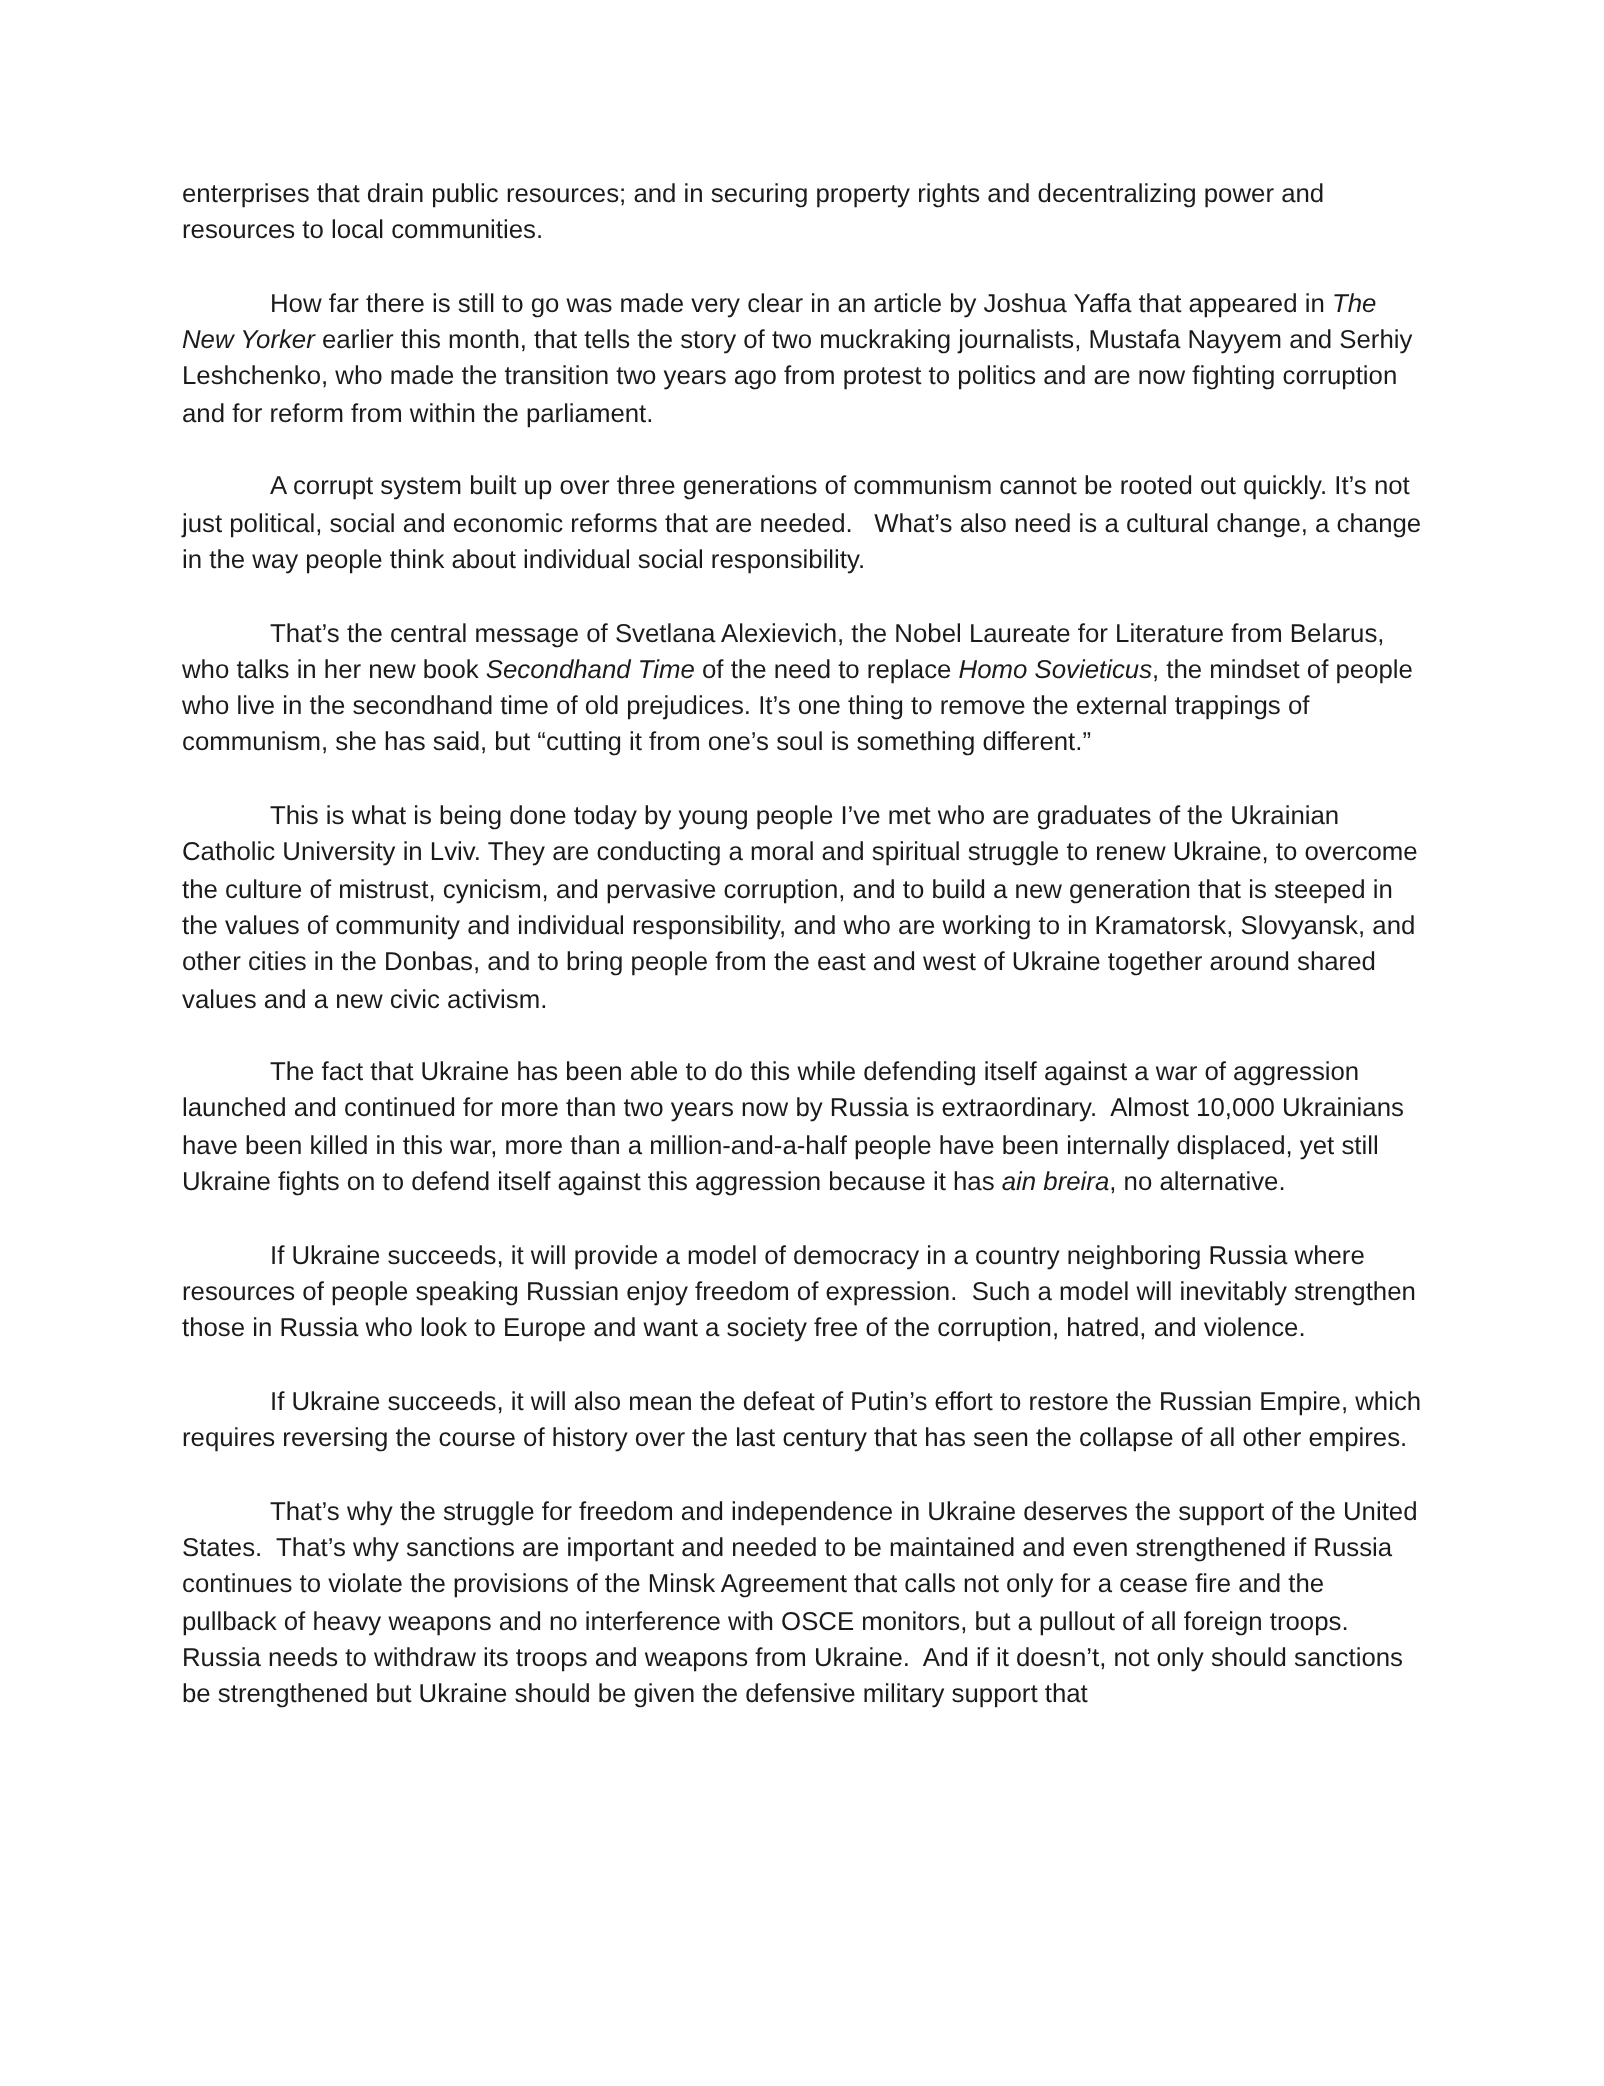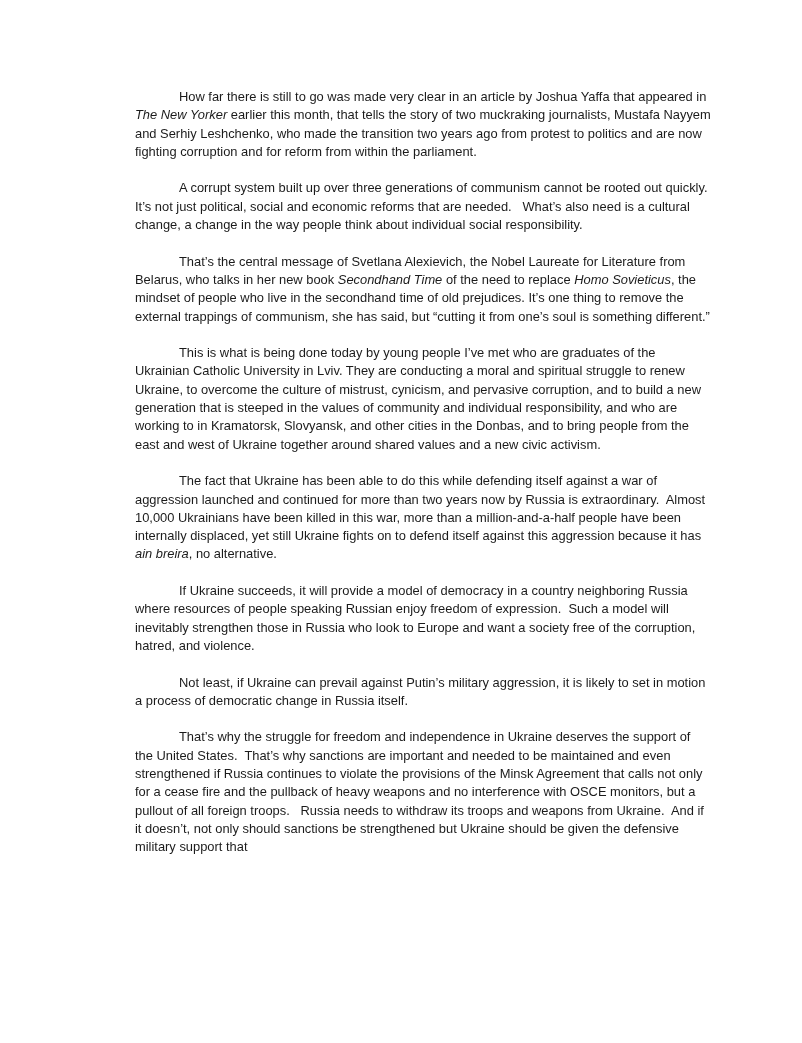--- a/index.html
+++ b/index.html
@@ -25,33 +25,33 @@
     line-height: 18.3px;
     color: #1b1b1b;
     text-rendering: optimizeLegibility;
   }
   p.para {
     margin: 0 0 18.3px 0;
     white-space: pre-wrap;
   }
   p.para.indent {
     text-indent: 44px;
-    margin-left: 44px;
   }
   .italic {
     font-style: italic;
   }
 </style>
 </head>
 <body>
 
 <div class="page">
   <div class="doc-body">
+      <p class="para"><span>enterprises that drain public resources; and in securing property rights and decentralizing power and resources to local communities.</span></p>
       <p class="para indent"><span>How far there is still to go was made very clear in an article by Joshua Yaffa that appeared in </span><span class="italic">The New Yorker</span><span> earlier this month, that tells the story of two muckraking journalists, Mustafa Nayyem and Serhiy Leshchenko, who made the transition two years ago from protest to politics and are now fighting corruption and for reform from within the parliament.</span></p>
       <p class="para indent"><span>A corrupt system built up over three generations of communism cannot be rooted out quickly. It’s not just political, social and economic reforms that are needed.   What’s also need is a cultural change, a change in the way people think about individual social responsibility.</span></p>
       <p class="para indent"><span>That’s the central message of Svetlana Alexievich, the Nobel Laureate for Literature from Belarus, who talks in her new book </span><span class="italic">Secondhand Time</span><span> of the need to replace </span><span class="italic">Homo Sovieticus</span><span>, the mindset of people who live in the secondhand time of old prejudices. It’s one thing to remove the external trappings of communism, she has said, but “cutting it from one’s soul is something different.”</span></p>
       <p class="para indent"><span>This is what is being done today by young people I’ve met who are graduates of the Ukrainian Catholic University in Lviv. They are conducting a moral and spiritual struggle to renew Ukraine, to overcome the culture of mistrust, cynicism, and pervasive corruption, and to build a new generation that is steeped in the values of community and individual responsibility, and who are working to in Kramatorsk, Slovyansk, and other cities in the Donbas, and to bring people from the east and west of Ukraine together around shared values and a new civic activism.</span></p>
       <p class="para indent"><span>The fact that Ukraine has been able to do this while defending itself against a war of aggression launched and continued for more than two years now by Russia is extraordinary.  Almost 10,000 Ukrainians have been killed in this war, more than a million-and-a-half people have been internally displaced, yet still Ukraine fights on to defend itself against this aggression because it has </span><span class="italic">ain breira</span><span>, no alternative.</span></p>
       <p class="para indent"><span>If Ukraine succeeds, it will provide a model of democracy in a country neighboring Russia where resources of people speaking Russian enjoy freedom of expression.  Such a model will inevitably strengthen those in Russia who look to Europe and want a society free of the corruption, hatred, and violence.</span></p>
-      <p class="para indent"><span>Not least, if Ukraine can prevail against Putin’s military aggression, it is likely to set in motion a process of democratic change in Russia itself.</span></p>
+      <p class="para indent"><span>If Ukraine succeeds, it will also mean the defeat of Putin’s effort to restore the Russian Empire, which requires reversing the course of history over the last century that has seen the collapse of all other empires.</span></p>
       <p class="para indent"><span>That’s why the struggle for freedom and independence in Ukraine deserves the support of the United States.  That’s why sanctions are important and needed to be maintained and even strengthened if Russia continues to violate the provisions of the Minsk Agreement that calls not only for a cease fire and the pullback of heavy weapons and no interference with OSCE monitors, but a pullout of all foreign troops.   Russia needs to withdraw its troops and weapons from Ukraine.  And if it doesn’t, not only should sanctions be strengthened but Ukraine should be given the defensive military support that</span></p>
     </div>
 </div>
 
 </body></html>

